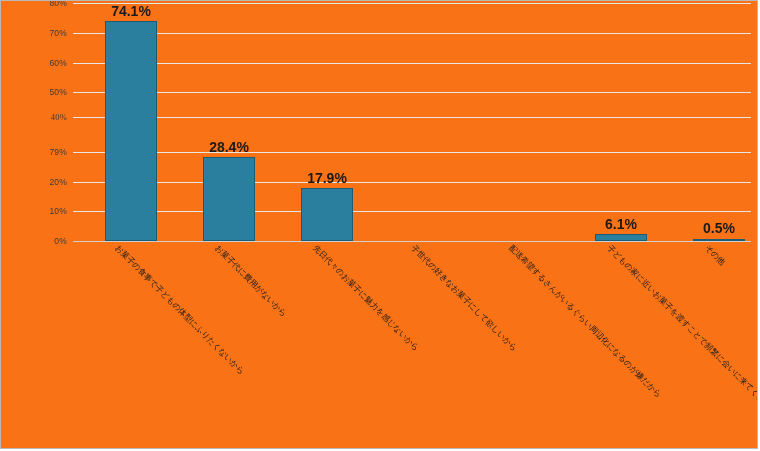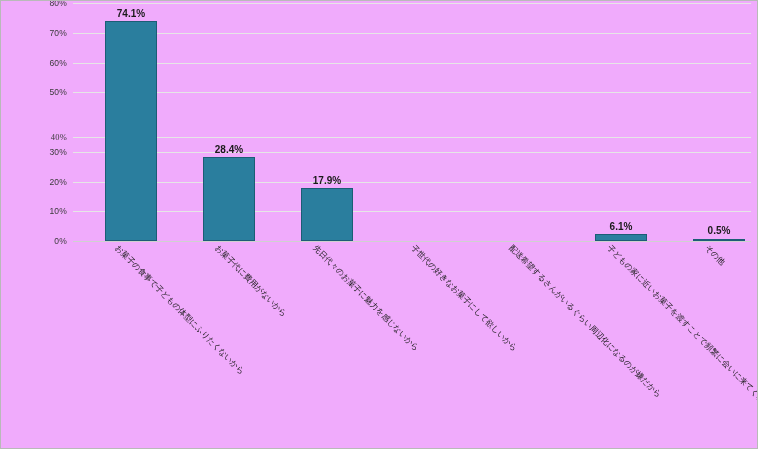--- a/index.html
+++ b/index.html
@@ -6,21 +6,21 @@
   body{
     width:760px;height:451px;
     background:#ffffff;
     font-family:"Liberation Sans","DejaVu Sans",sans-serif;
     overflow:hidden;
   }
   #frame{
     position:relative;
     width:758px;height:449px;
     border:1px solid #b9b9b9;
-    background:#f0abfc;
+    background:#f97316;
     box-sizing:border-box;
     overflow:hidden;
   }
 
   
   #plot{
     position:absolute;
     left:72px;    
     top:2px;
     width:678px;
@@ -61,21 +61,21 @@
     left:0;right:0;
     background:#2a7e9e;
     border:1px solid #1c5d75;
     box-sizing:border-box;
   }
   .bar.thin{border-width:1px;}
   .barlabel{
     position:absolute;
     left:-22px;right:-22px;
     text-align:center;
-    font-size:10px;
+    font-size:14px;
     font-weight:bold;
     color:#1a1a1a;
     white-space:nowrap;
   }
 
   
   #cats{
     position:absolute;
     left:72px;
     top:243px;
@@ -109,25 +109,25 @@
     </div>
     <div class="gridline" style="top:29.75px;">
       <span class="ytick">70%</span>
     </div>
     <div class="gridline" style="top:59.5px;">
       <span class="ytick">60%</span>
     </div>
     <div class="gridline" style="top:89.25px;">
       <span class="ytick">50%</span>
     </div>
-    <div class="gridline" style="top:134px;font-family:Liberation Serif, serif;">
+    <div class="gridline" style="top:114px;font-family:Liberation Serif, serif;">
       <span class="ytick">40%</span>
     </div>
     <div class="gridline" style="top:148.75px;">
-      <span class="ytick">30%</span>
+      <span class="ytick">79%</span>
     </div>
     <div class="gridline" style="top:178.5px;">
       <span class="ytick">20%</span>
     </div>
     <div class="gridline" style="top:208.25px;">
       <span class="ytick">10%</span>
     </div>
     <div class="gridline baseline" style="top:238px;">
       <span class="ytick">0%</span>
     </div>

